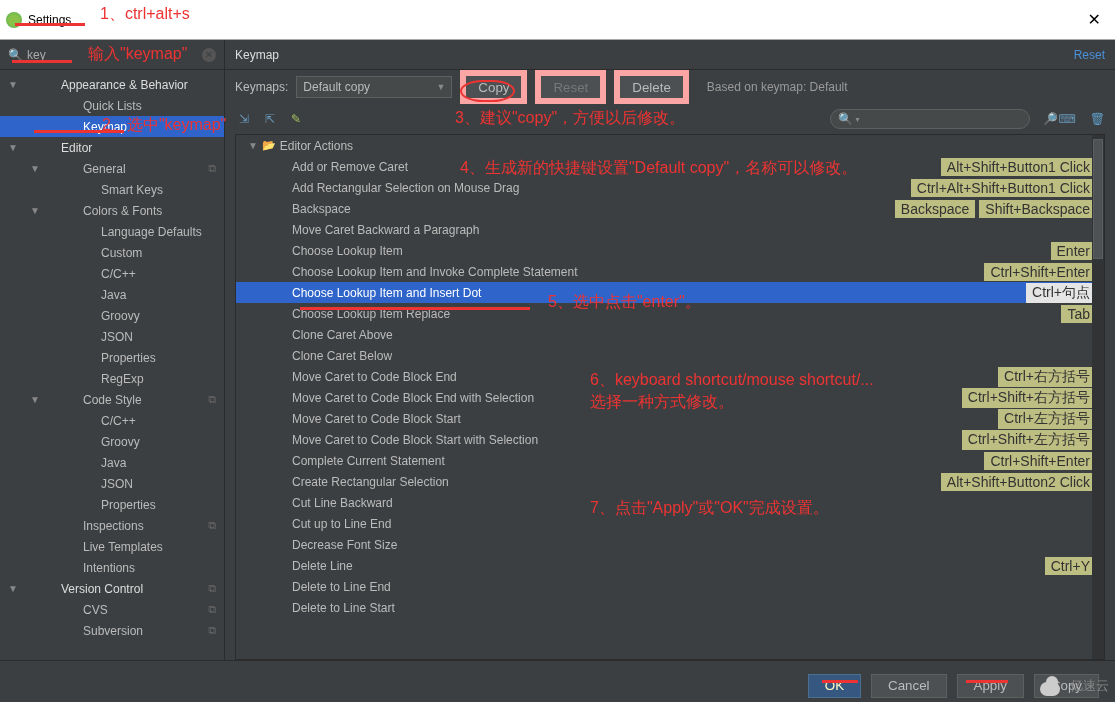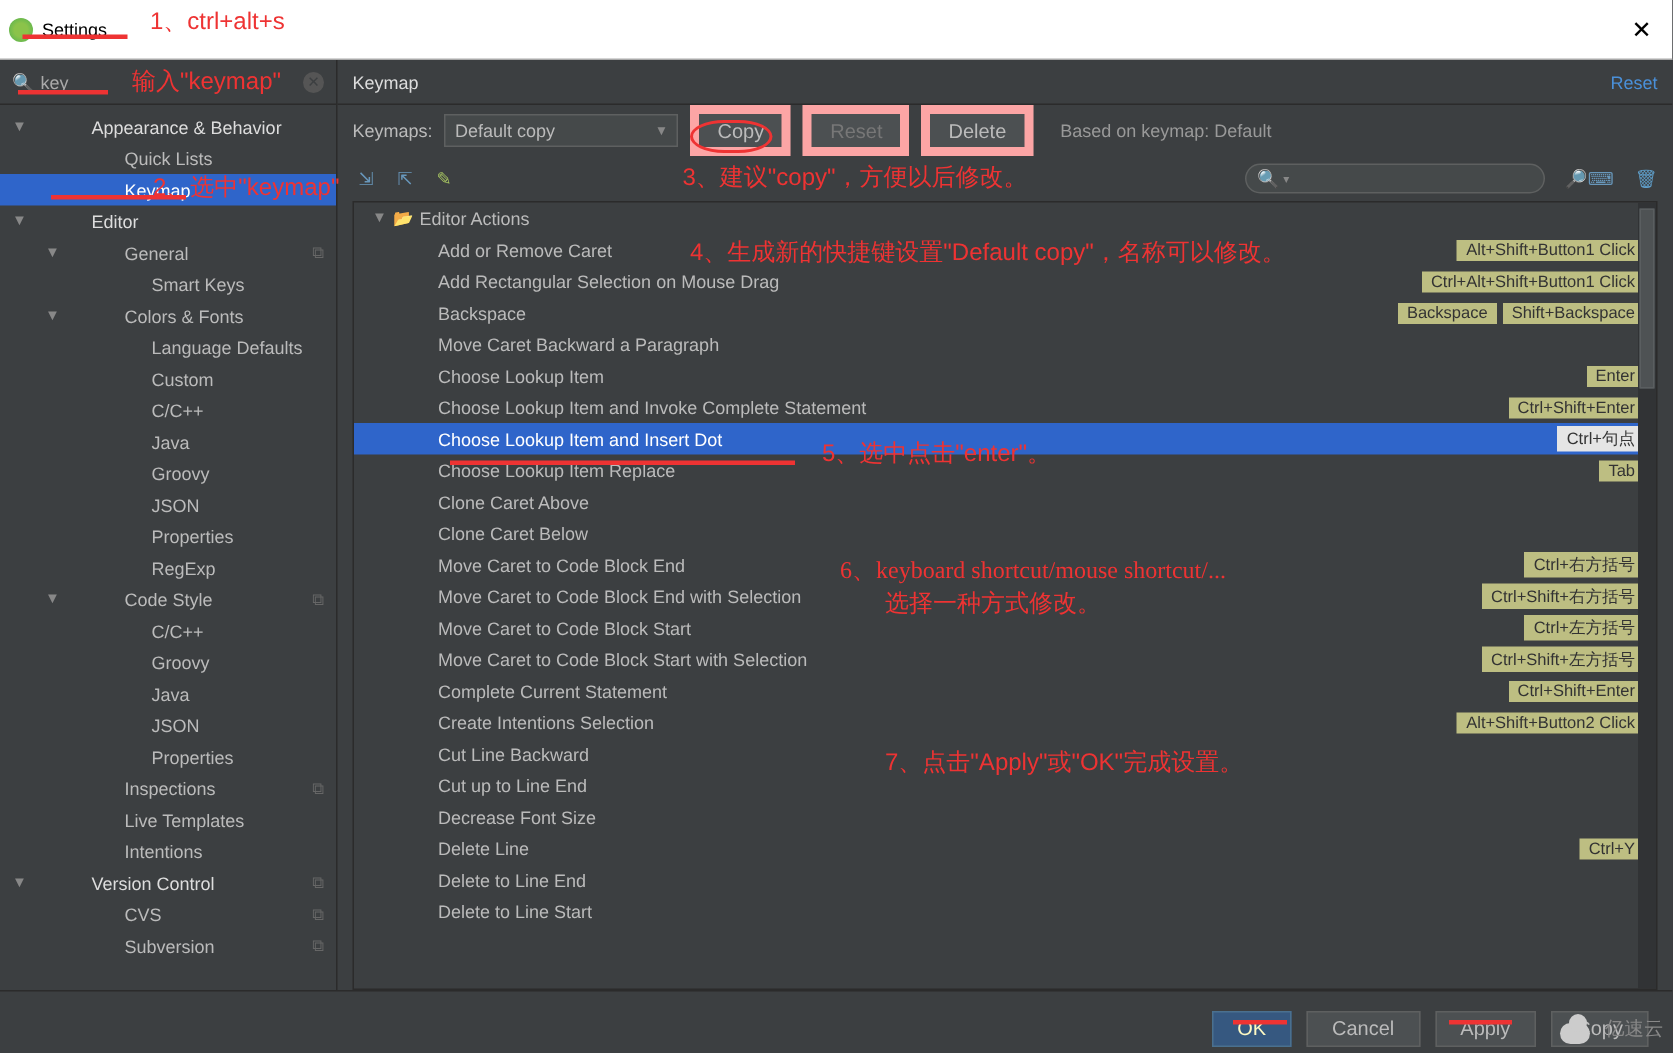--- a/index.html
+++ b/index.html
@@ -52,21 +52,21 @@
 
 .action-tree { flex: 1; overflow: auto; margin: 0 10px; border: 1px solid #2b2b2b; background: #3c3f41; position:relative; }
 .action-row { display: flex; align-items: center; height: 21px; padding-left: 12px; }
 .action-row.header { color: #ddd; }
 .action-row.header .fld { color:#c38e5a; margin-right:4px; font-size:11px; }
 .action-row .arrow { width: 14px; color: #888; font-size: 10px; }
 .action-row .name { flex: 1; color: #bbb; }
 .action-row.selected { background: #2f65ca; }
 .action-row.selected .name { color: #fff; }
 .action-row .shortcuts { display: flex; gap: 4px; margin-right: 8px; }
-.shortcut { background: #bdbe82; color: #333; padding: 1px 6px; font-size: 11px; }
+.shortcut { background: #bdbe82; color: #333; padding: 1px 6px; font-size: 14px; }
 .action-row.selected .shortcut { background: #e5e5e5; }
 .action-row.child { padding-left: 56px; }
 .scrollbar-track { position:absolute; right:0; top:0; width:12px; height:100%; background:#313335;}
 .scrollbar-thumb { position:absolute; right:1px; top:4px; width:10px; height:120px; background:#4e5254; border:1px solid #5a5e60;}
 
 
 .footer { height: 50px; display: flex; align-items: center; justify-content: flex-end; gap: 10px; padding: 0 16px; background: #3c3f41; border-top: 1px solid #2b2b2b; }
 .btn { background: #4c5052; border: 1px solid #5e6060; color: #bbb; height: 24px; padding: 0 16px; cursor: pointer; }
 .btn.primary { background: #365880; border-color: #4a708f; color: #fef9c3; }
 
@@ -334,21 +334,21 @@
             <span class="shortcut">Ctrl+Shift+左方括号</span>
           </span>
         </div>
         <div class="action-row child">
           <span class="name">Complete Current Statement</span>
           <span class="shortcuts">
             <span class="shortcut">Ctrl+Shift+Enter</span>
           </span>
         </div>
         <div class="action-row child">
-          <span class="name">Create Intentions Selection</span>
+          <span class="name">Create Rectangular Selection</span>
           <span class="shortcuts">
             <span class="shortcut">Alt+Shift+Button2 Click</span>
           </span>
         </div>
         <div class="action-row child">
           <span class="name">Cut Line Backward</span>
           <span class="shortcuts"></span>
         </div>
         <div class="action-row child">
           <span class="name">Cut up to Line End</span>
@@ -387,21 +387,21 @@
 <div class="u-red" style="left:15px; top:23px; width:70px;"></div>
 <div class="anno" style="left:88px; top:44px;">输入"keymap"</div>
 <div class="u-red" style="left:12px; top:60px; width:60px;"></div>
 <div class="anno" style="left:102px; top:115px;">2、选中"keymap"</div>
 <div class="u-red" style="left:34px; top:130px; width:90px;"></div>
 <div class="r-circ" style="left:460px; top:80px; width:55px; height:22px;"></div>
 <div class="anno" style="left:455px; top:108px;">3、建议"copy"，方便以后修改。</div>
 <div class="anno" style="left:460px; top:158px;">4、生成新的快捷键设置"Default copy"，名称可以修改。</div>
 <div class="anno" style="left:548px; top:292px;">5、选中点击"enter"。</div>
 <div class="u-red" style="left:300px; top:307px; width:230px;"></div>
-<div class="anno" style="left:560px; top:370px;font-family:Liberation Serif, serif;">6、keyboard shortcut/mouse shortcut/...</div>
+<div class="anno" style="left:590px; top:370px;">6、keyboard shortcut/mouse shortcut/...</div>
 <div class="anno" style="left:590px; top:392px;">选择一种方式修改。</div>
 <div class="anno" style="left:590px; top:498px;">7、点击"Apply"或"OK"完成设置。</div>
 <div class="u-red" style="left:822px; top:680px; width:36px;"></div>
 <div class="u-red" style="left:966px; top:680px; width:42px;"></div>
 
 <div class="watermark">
   <span class="cloud"></span>
   <span>亿速云</span>
 </div>
 

